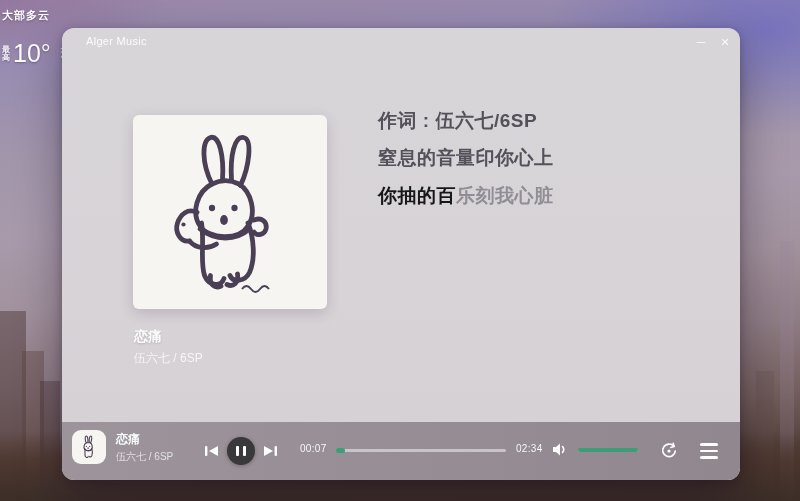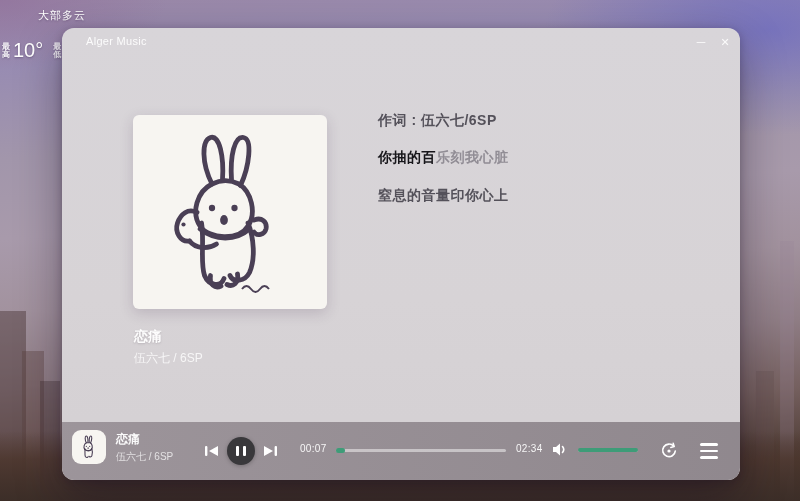--- a/index.html
+++ b/index.html
@@ -24,25 +24,25 @@
   .bldg { position:absolute; bottom:0; background:rgba(72,52,52,.45); }
   .b1 { left:0;   width:26px; height:190px; }
   .b2 { left:22px; width:22px; height:150px; background:rgba(90,66,62,.40); }
   .b3 { left:40px; width:20px; height:120px; background:rgba(60,44,46,.35); }
   .b4 { right:6px; width:14px; height:260px; background:rgba(150,130,150,.25); }
   .b5 { right:26px; width:18px; height:130px; background:rgba(100,78,78,.30); }
 
   
   .weather { position:absolute; left:2px; top:8px; color:#fff;
     text-shadow:0 1px 2px rgba(40,20,60,.35); }
-  .weather-cond { font-size:11px; font-weight:400; letter-spacing:1px;margin-left:36px; }
+  .weather-cond { font-size:11px; font-weight:700; letter-spacing:1px; }
   .weather-temps { display:flex; align-items:center; margin-top:16px; }
   .temp-label { display:inline-block; width:10px; font-size:8px; line-height:8px;
     word-break:break-all; opacity:.9; margin-right:1px; font-weight:700;}
-  .temp-val { font-size:20px; font-weight:400; }
+  .temp-val { font-size:25px; font-weight:400; }
   .temp-gap { width:10px; }
 
   
   .window { position:absolute; left:62px; top:28px; width:678px; height:452px;
     border-radius:12px; overflow:hidden;
     background:linear-gradient(180deg,#d8d5d9 0%, #d7d3d6 60%, #d4d0d3 100%);
     box-shadow:0 18px 45px rgba(20,10,30,.40), 0 2px 8px rgba(20,10,30,.25);padding-left:7px; }
   .titlebar { position:absolute; left:0; top:0; right:0; height:28px; }
   .win-title { position:absolute; left:24px; top:7px; font-size:11px;
     color:rgba(255,255,255,.92); letter-spacing:.3px; }
@@ -56,21 +56,21 @@
     background:#f7f5f1; border-radius:6px; box-shadow:0 4px 14px rgba(60,40,70,.18);
     display:flex; align-items:center; justify-content:center; }
   .song-title { position:absolute; left:72px; top:300px; font-size:14px; font-weight:700;
     color:rgba(255,255,255,.96); text-shadow:0 1px 2px rgba(120,110,120,.3); }
   .song-artist { position:absolute; left:72px; top:322px; font-size:12px;
     color:rgba(255,255,255,.80); }
 
   
   .lyrics { position:absolute; left:316px; top:74px; width:330px; }
   .lyric-line { height:37.5px; display:flex; align-items:center;
-    font-size:14px; font-weight:700; color:#54515a; letter-spacing:.5px; white-space:nowrap; }
+    font-size:19px; font-weight:700; color:#54515a; letter-spacing:.5px; white-space:nowrap; }
   .lyric-line .sung { color:#17161a; }
   .lyric-line .unsung { color:#918d95; }
 
   
   .player-bar { position:absolute; left:0; bottom:0; width:678px; height:58px;
     background:linear-gradient(90deg, rgba(154,146,152,.96), rgba(141,133,139,.96));
     border-radius:0 0 12px 12px; color:#fff; }
   .pb-thumb { position:absolute; left:10px; top:8px; width:34px; height:34px;
     background:#f7f5f1; border-radius:9px; display:flex; align-items:center;
     justify-content:center; overflow:hidden; }
@@ -160,25 +160,25 @@
       </g>
       <path d="M58,106 q3,-4 6,0 q3,4 6,0 q3,-4 6,0" fill="none" stroke="#4a3f55" stroke-width="1.3"></path>
     </svg>
   </div>
 
   <div class="song-title">恋痛</div>
   <div class="song-artist">伍六七 / 6SP</div>
 
   <div class="lyrics">
     <div class="lyric-line">作词 : 伍六七/6SP</div>
+    <div class="lyric-line">窒息的音量印你心上</div>
     <div class="lyric-line">
       <span class="sung">你抽的百</span>
         <span class="unsung">乐刻我心脏</span>
     </div>
-    <div class="lyric-line">窒息的音量印你心上</div>
   </div>
 
   <div class="player-bar">
 
     <div class="pb-thumb">
       <svg width="22" height="26" viewBox="0 0 100 110">
         <g fill="none" stroke="#4a3f55" stroke-width="5" stroke-linecap="round" stroke-linejoin="round">
           <path d="M38,36 C31,22 31,7 37,5 C43,3 46,18 45,33"></path>
           <path d="M51,33 C50,17 53,4 59,5 C65,6 63,24 57,37"></path>
           <path d="M38,36 C28,41 24,55 30,64 C36,73 56,74 62,64 C68,55 64,41 56,36 Z"></path>

